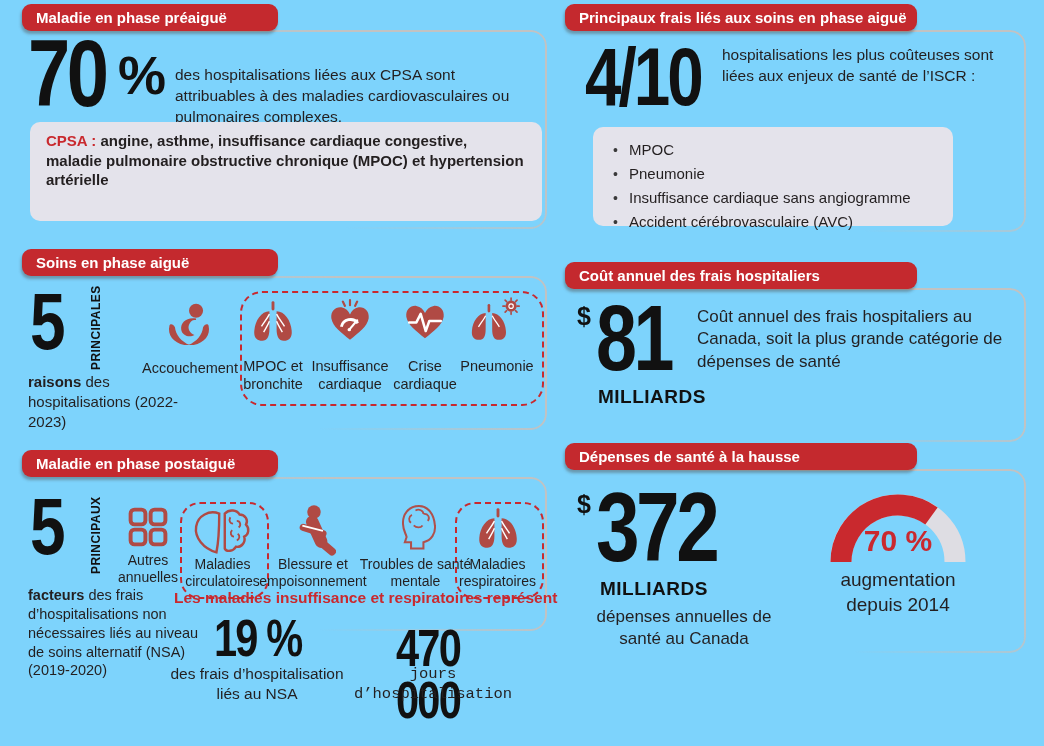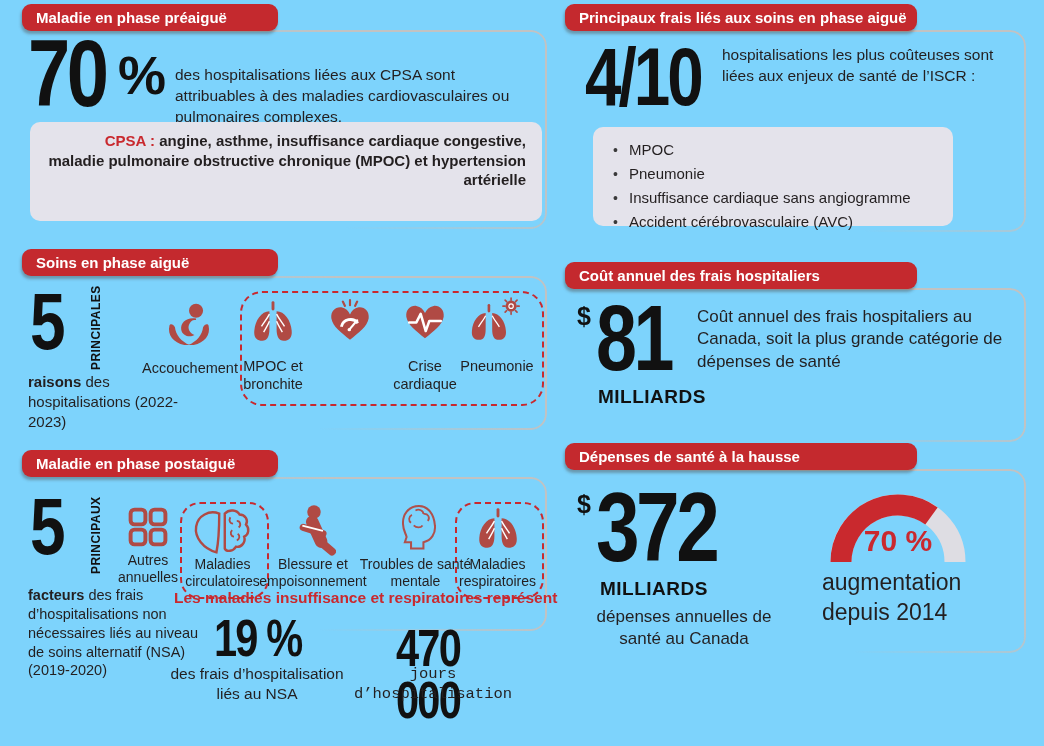--- a/index.html
+++ b/index.html
@@ -38,21 +38,21 @@
   <div class="outline" style="left:22px;top:30px;width:521px;height:195px;"></div>
   <div class="banner" style="left:22px;top:4px;width:256px;">
     <span>Maladie en phase préaiguë</span>
   </div>
   <div class="abs" style="left:28px;top:26px;z-index:2;">
     <span class="big" style="font-size:95px;">70</span>
   </div>
   <div class="abs" style="left:118px;top:44px;font-weight:bold;font-size:54px;z-index:2;color:#111;">%</div>
   <div class="abs body-txt" style="left:175px;top:46px;width:362px;z-index:2;margin-top:18px;">des hospitalisations liées aux CPSA sont attribuables à des maladies cardiovasculaires ou pulmonaires complexes.</div>
   <div class="note" style="left:30px;top:122px;width:512px;height:99px;padding:9px 16px;z-index:2;">
-    <div style="text-align:right;font-weight:bold;font-size:15px;line-height:1.3;">
+    <div style="text-align:left;font-weight:bold;font-size:15px;line-height:1.3;">
       <span style="color:#c9292e;">CPSA :</span><span> angine, asthme, insuffisance cardiaque congestive, maladie pulmonaire obstructive chronique (MPOC) et hypertension artérielle</span>
     </div>
   </div>
 
   <div class="outline" style="left:565px;top:30px;width:457px;height:198px;"></div>
   <div class="banner" style="left:565px;top:4px;width:352px;">
     <span>Principaux frais liés aux soins en phase aiguë</span>
   </div>
   <div class="abs" style="left:585px;top:36px;z-index:2;">
     <span class="big" style="font-size:82px;">4/10</span>
@@ -116,20 +116,21 @@
 
   <div class="abs" style="left:327px;top:298px;z-index:3;">
     <svg width="46" height="46" viewBox="0 0 64 60">
       <path d="M22,3 L25,9 M32,1 L32,8 M42,3 L39,9" stroke="#b04a44" stroke-width="3" stroke-linecap="round"></path>
       <path d="M32,56 C20,46 8,38 6,26 C5,16 12,10 20,11 C26,12 30,16 32,21 C34,16 38,12 44,11 C52,10 59,16 58,26 C56,38 44,46 32,56 Z" fill="#b04a44"></path>
       <path d="M20,38 A13,13 0 0 1 43,33" stroke="#fff" stroke-width="4" fill="none"></path>
       <path d="M31,42 L42,29" stroke="#fff" stroke-width="3" stroke-linecap="round"></path>
       <circle cx="31" cy="42" r="2.4" fill="#fff"></circle>
     </svg>
   </div>
+  <div class="iconlabel" style="left:302px;top:358px;width:96px;">Insuffisance cardiaque</div>
 
   <div class="abs" style="left:402px;top:300px;z-index:3;">
     <svg width="46" height="42" viewBox="0 0 64 56">
       <path d="M32,52 C20,42 8,34 6,22 C5,12 12,6 20,7 C26,8 30,12 32,17 C34,12 38,8 44,7 C52,6 59,12 58,22 C56,34 44,42 32,52 Z" fill="#b04a44"></path>
       <path d="M10,30 L20,30 L26,18 L33,42 L38,28 L54,28" stroke="#fff" stroke-width="3.5" fill="none" stroke-linejoin="round" stroke-linecap="round"></path>
     </svg>
   </div>
   <div class="iconlabel" style="left:385px;top:358px;width:80px;">Crise cardiaque</div>
 
   <div class="abs" style="left:468px;top:297px;z-index:3;">
@@ -171,21 +172,21 @@
   <div class="milliards" style="left:600px;top:578px;z-index:2;">MILLIARDS</div>
   <div class="abs" style="left:585px;top:606px;width:198px;font-size:17px;line-height:1.32;text-align:center;z-index:2;">dépenses annuelles de santé au Canada</div>
 
   <div class="abs" style="left:830px;top:492px;z-index:2;">
     <svg width="136" height="75" viewBox="0 0 136 75">
       <path d="M11,70 A57,57 0 0 1 125,70" stroke="#dedde3" stroke-width="21" fill="none"></path>
       <path d="M11,70 A57,57 0 0 1 101.5,23.9" stroke="#c9292e" stroke-width="21" fill="none"></path>
     </svg>
   </div>
   <div class="abs" style="left:830px;top:524px;width:136px;text-align:center;font-weight:bold;font-size:30px;color:#c9292e;z-index:3;">70 %</div>
-  <div class="abs" style="left:822px;top:568px;width:152px;font-size:23px;line-height:1.3;z-index:2;">augmentation depuis 2014</div>
+  <div class="abs" style="left:822px;top:568px;width:152px;text-align:center;font-size:19px;line-height:1.3;z-index:2;">augmentation depuis 2014</div>
 
   <div class="outline" style="left:22px;top:477px;width:521px;height:150px;"></div>
   <div class="banner" style="left:22px;top:450px;width:256px;">
     <span>Maladie en phase postaiguë</span>
   </div>
   <div class="abs" style="left:30px;top:487px;z-index:2;">
     <span class="big" style="font-size:80px;">5</span>
   </div>
   <div class="vert" style="left:88px;top:574px;">PRINCIPAUX</div>
   <div class="abs" style="left:28px;top:586px;width:178px;font-size:14.5px;line-height:1.3;z-index:2;">

